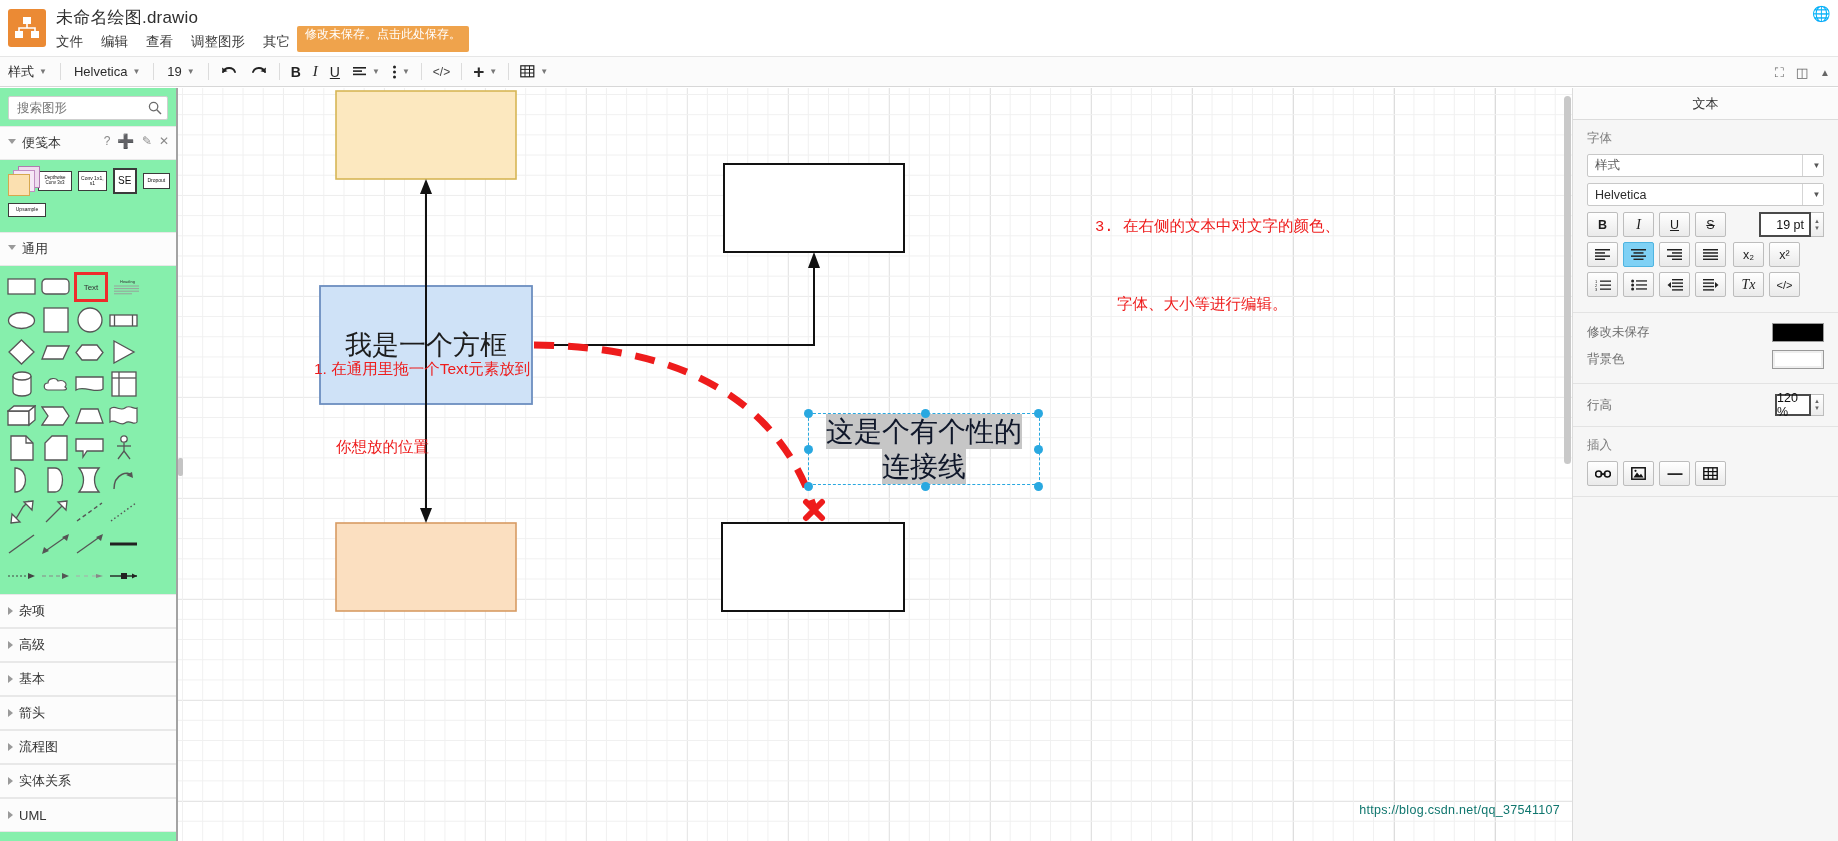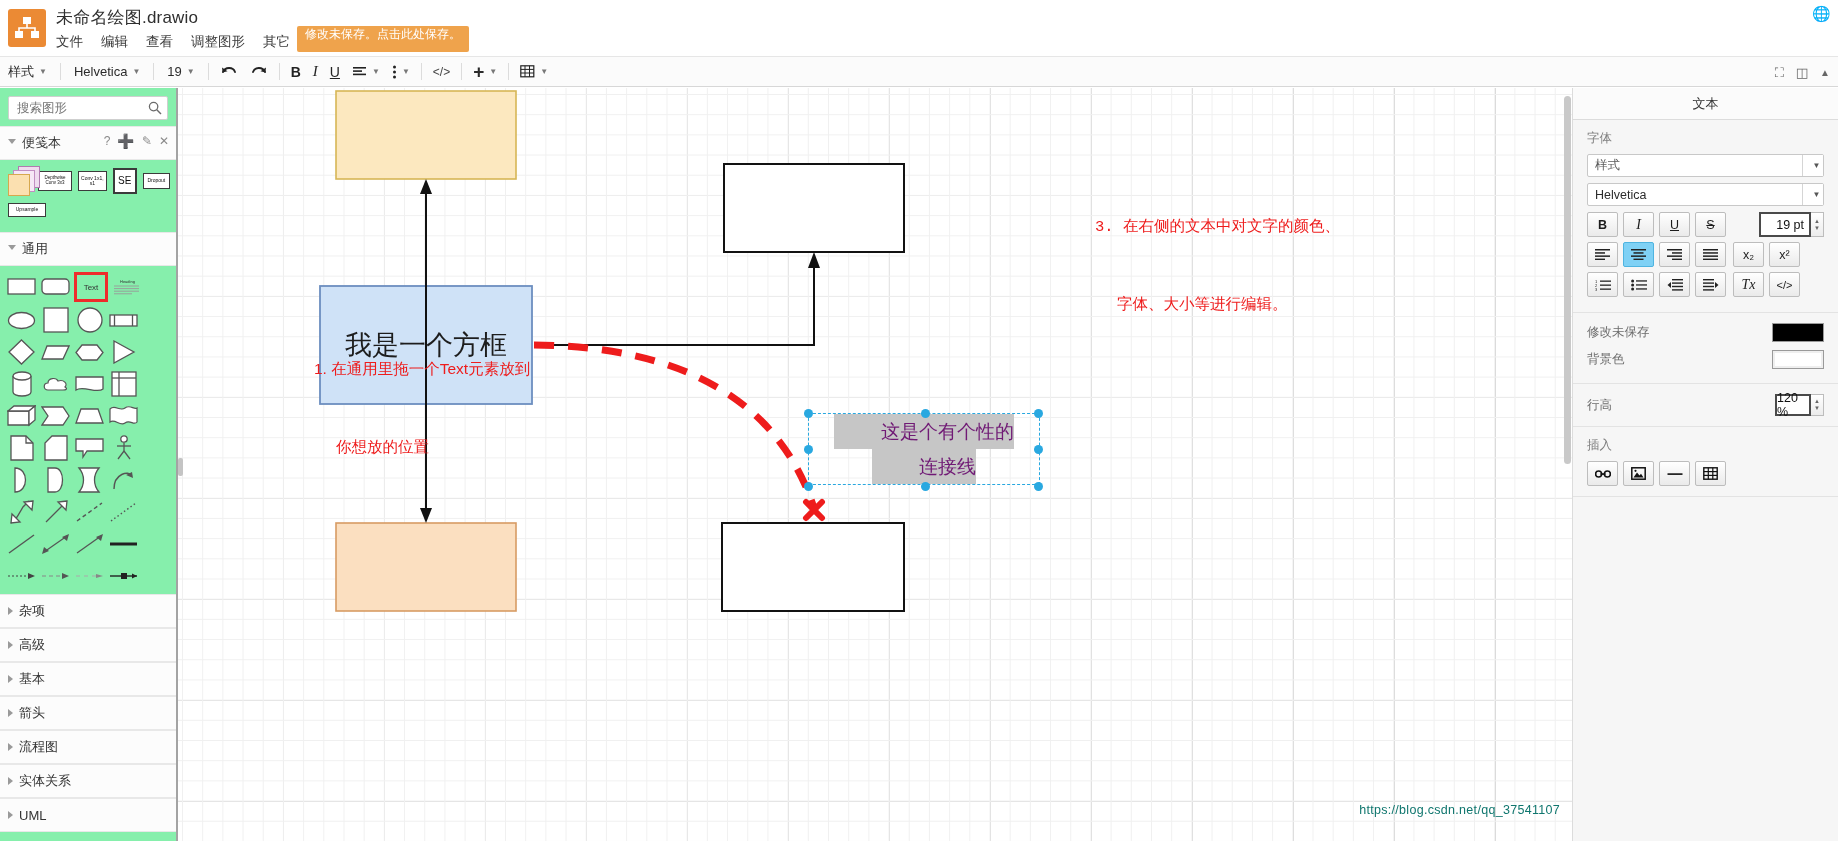--- a/index.html
+++ b/index.html
@@ -154,22 +154,22 @@
   }
   .annot {
     position: absolute; color: #ee1c1c; font-size: 15.5px; line-height: 26px;
     white-space: pre; pointer-events: none;
   }
   .sel-text {
     position: absolute; left: 808px; top: 413px; width: 232px; height: 72px;
     border: 1px dashed #29a8e0;
   }
   .sel-text .line {
-    text-align: center; font-size: 19px; color: #701a75; line-height: 35px;
-    background: #c6c6c6; display: inline-block; padding-left: 47px;
+    text-align: center; font-size: 28px; color: #0f172a; line-height: 35px;
+    background: #c6c6c6; display: inline-block;
   }
   .sel-text .ln-wrap { text-align: center; width: 100%; }
   .handle {
     position: absolute; width: 9px; height: 9px; border-radius: 50%;
     background: #29a8e0;
   }
   .watermark {
     position: absolute; right: 12px; bottom: 24px;
     font-size: 12.5px; color: #0f766e; letter-spacing: .3px; white-space: nowrap;
   }

